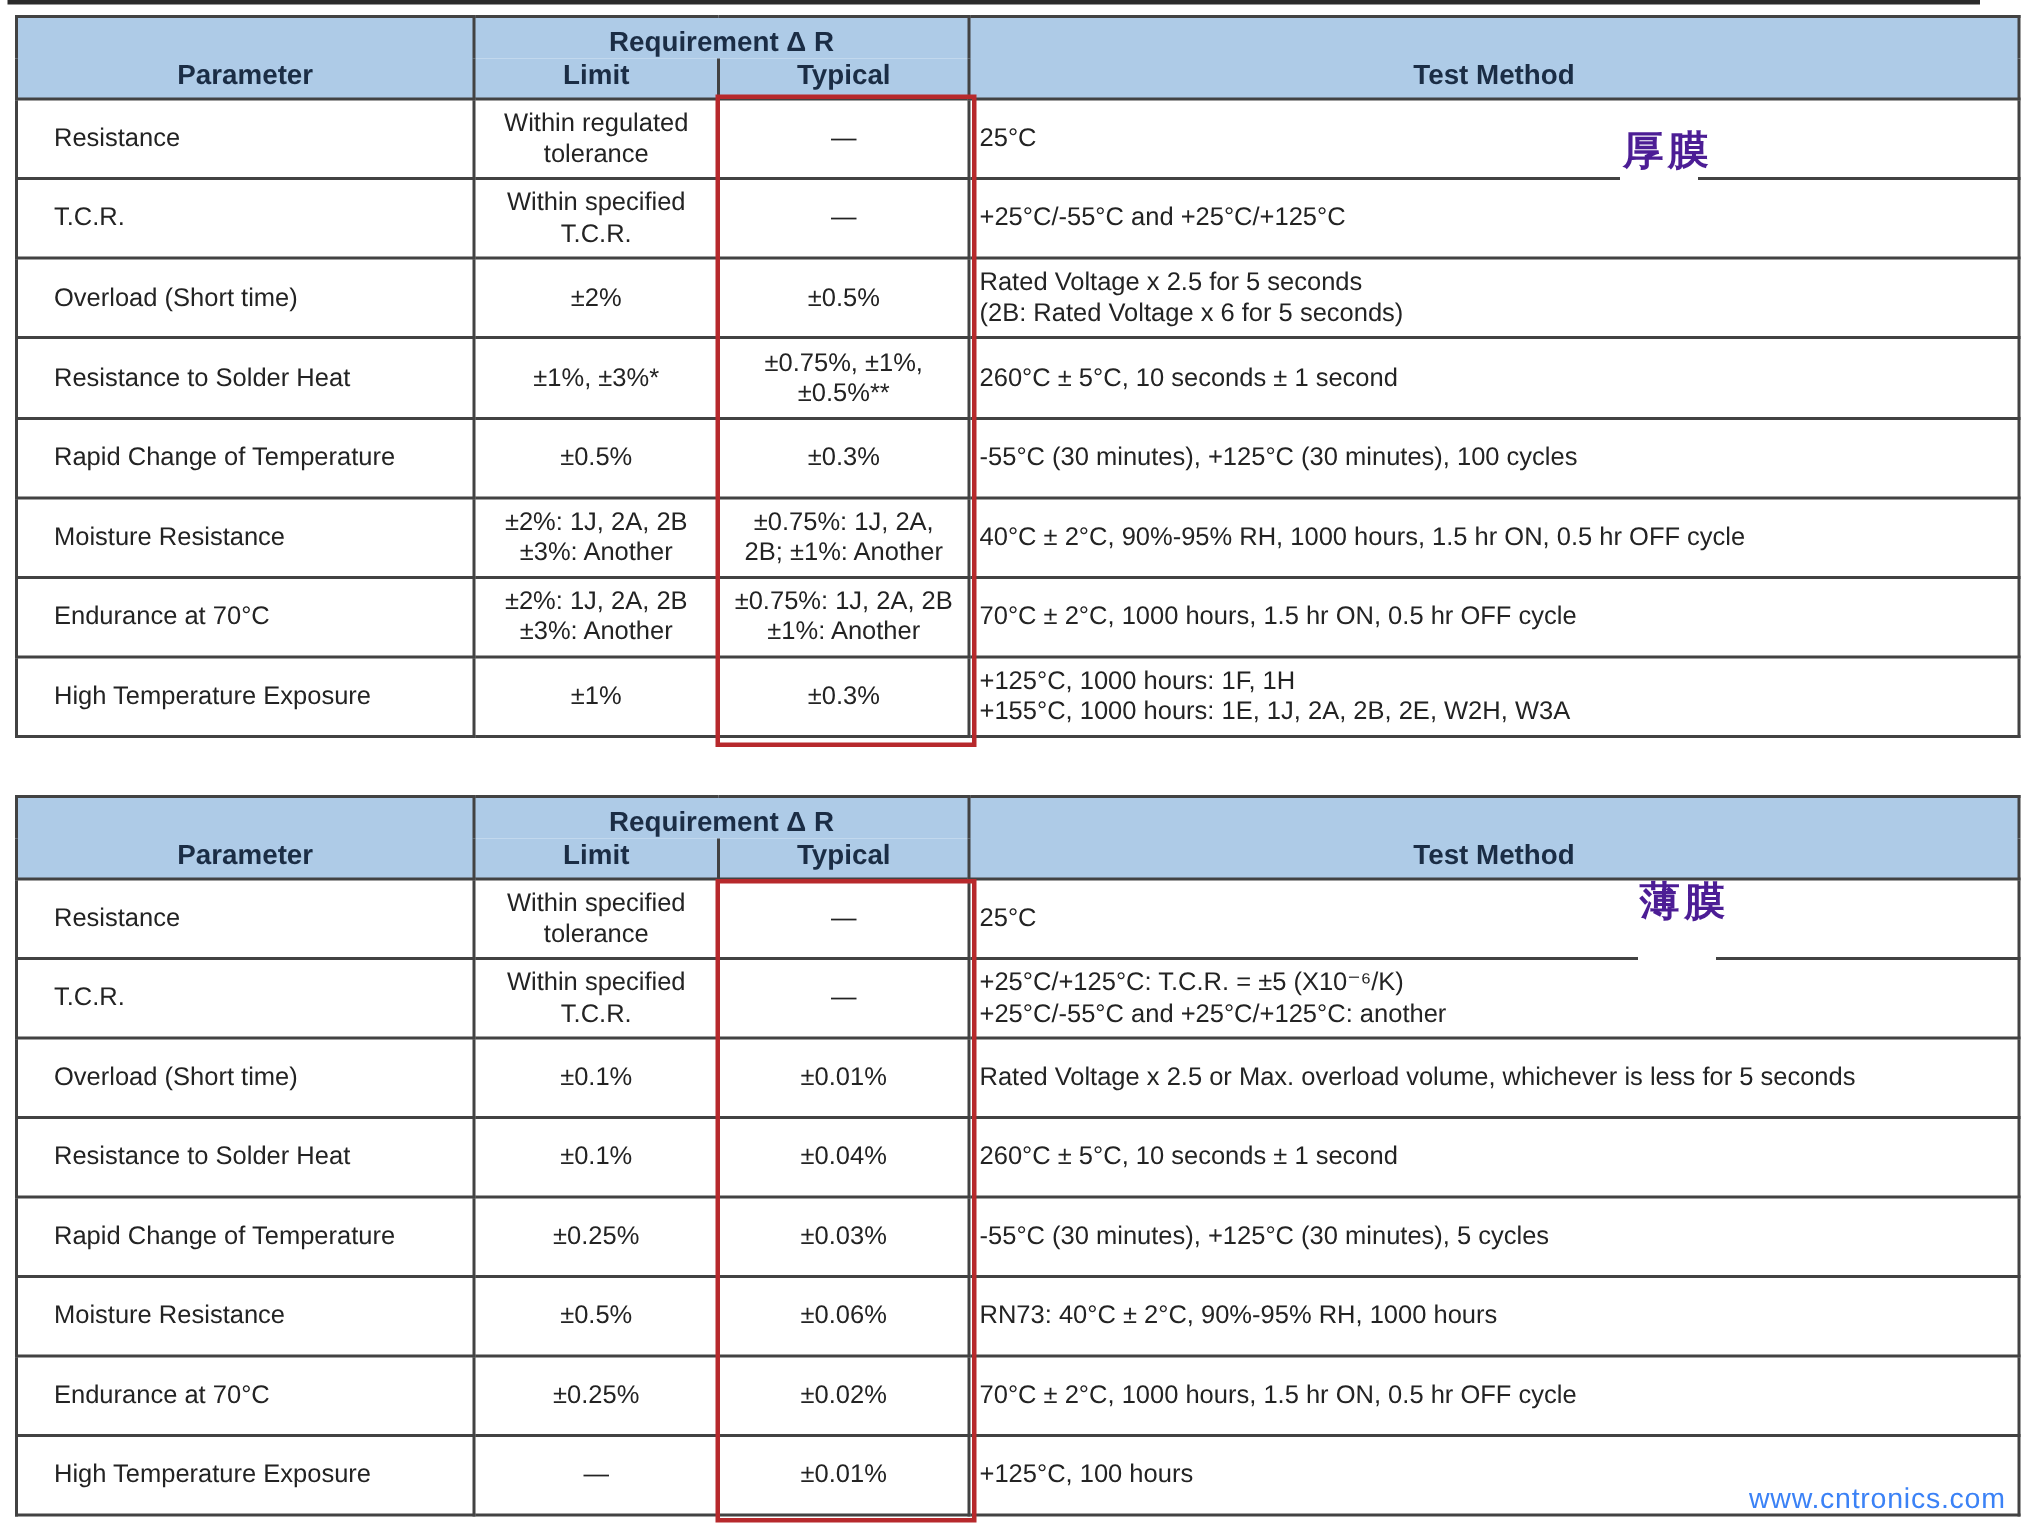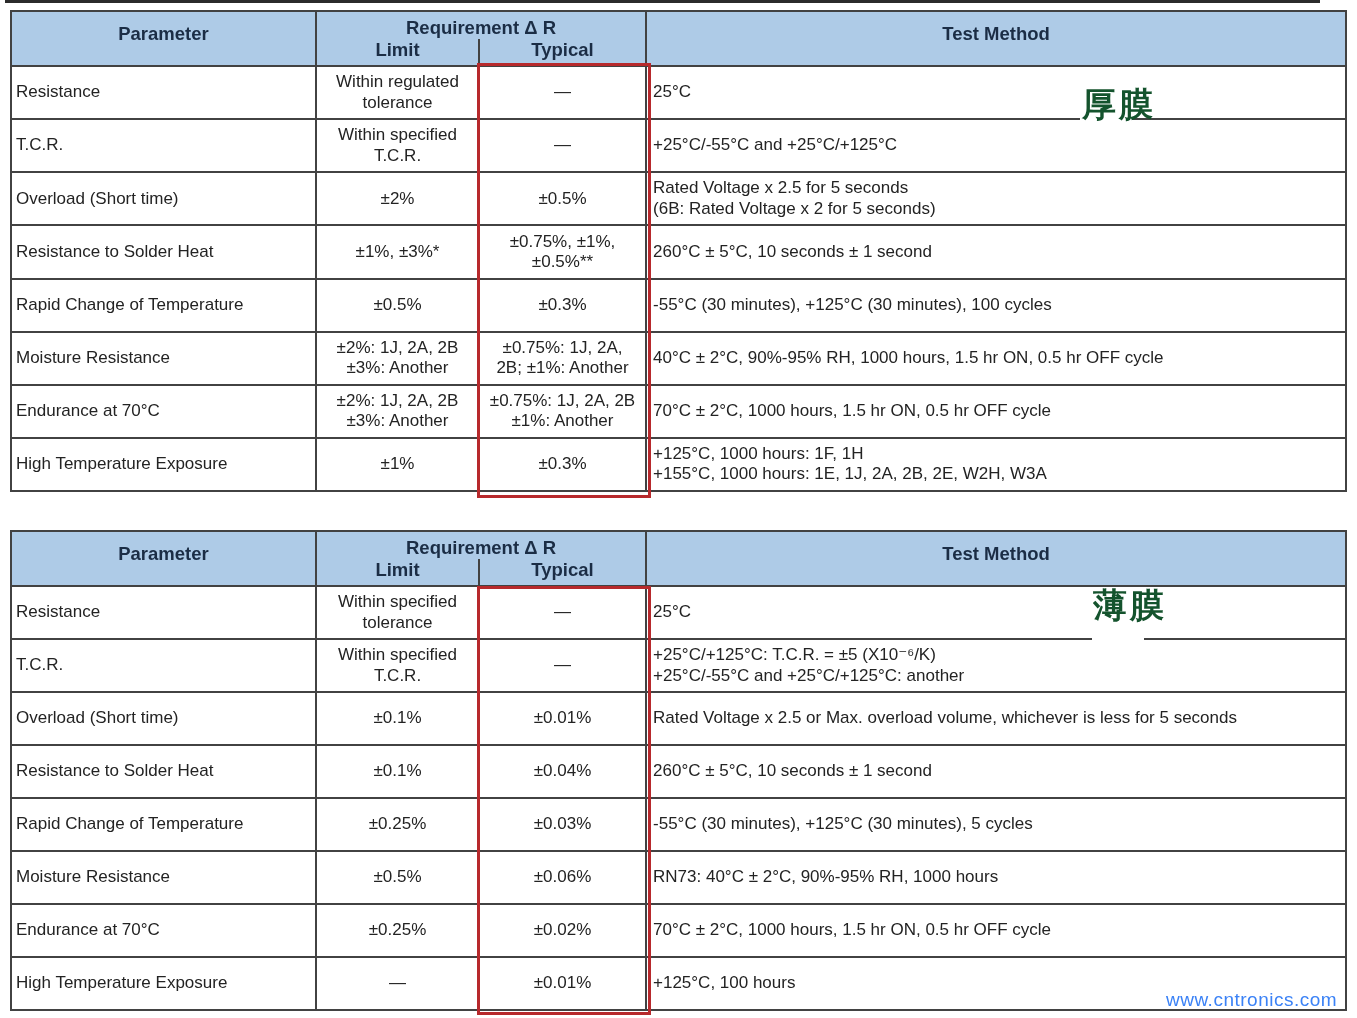--- a/index.html
+++ b/index.html
@@ -21,40 +21,40 @@
   col.c-typical{width:167px;}
   col.c-test{width:700px;}
 
   th,td{border:2px solid #424242;}
   thead th{
     background:#aecbe7;color:#1b2d45;font-weight:bold;font-size:18.5px;
     text-align:center;padding:0 4px;
   }
   tr.h1{height:28px;}
   tr.h2{height:26px;}
-  th.side{vertical-align:bottom;padding-bottom:20px;}
+  th.side{vertical-align:bottom;padding-bottom:4px;}
   th.group{border-bottom:none;vertical-align:middle;padding-top:4px;margin-top:21px;}
   th.sub{border-top:none;vertical-align:bottom;padding-bottom:4px;}
 
   tbody tr{height:53px;}
   td{font-size:17px;line-height:1.2;vertical-align:middle;white-space:pre-line;padding:2px 6px;}
-  td.param{text-align:left;padding-left:4px;}
+  td.param{text-align:left;padding-left:24px;}
   td.val{text-align:center;}
   td.test{text-align:left;}
 
   .red-box{position:absolute;border:3px solid #b7292c;pointer-events:none;}
   .rb1{left:477px;top:63px;width:168px;height:429px;}
   .rb2{left:477px;top:586px;width:168px;height:423px;}
 
   .notch{position:absolute;background:#ffffff;}
   .n1{left:1080px;top:113px;width:52px;height:10px;}
   .n2{left:1092px;top:633px;width:52px;height:10px;}
 
   .annotation{
-    position:absolute;color:#14532d;font-weight:bold;font-size:34px;
+    position:absolute;color:#4c1d95;font-weight:bold;font-size:27px;
     letter-spacing:3px;font-family:"DejaVu Sans",sans-serif;
   }
   .a1{left:1082px;top:82px;}
   .a2{left:1093px;top:583px;}
 
   .watermark{position:absolute;left:1166px;top:989px;color:#3b82f6;font-size:19px;letter-spacing:0.5px;}
 </style>
 </head>
 <body>
 
@@ -93,21 +93,21 @@
         <td class="val">Within specified
 T.C.R.</td>
         <td class="val">—</td>
         <td class="test">+25°C/-55°C and +25°C/+125°C</td>
       </tr>
       <tr>
         <td class="param">Overload (Short time)</td>
         <td class="val">±2%</td>
         <td class="val">±0.5%</td>
         <td class="test">Rated Voltage x 2.5 for 5 seconds
-(6B: Rated Voltage x 2 for 5 seconds)</td>
+(2B: Rated Voltage x 6 for 5 seconds)</td>
       </tr>
       <tr>
         <td class="param">Resistance to Solder Heat</td>
         <td class="val">±1%, ±3%*</td>
         <td class="val">±0.75%, ±1%,
 ±0.5%**</td>
         <td class="test">260°C ± 5°C, 10 seconds ± 1 second</td>
       </tr>
       <tr>
         <td class="param">Rapid Change of Temperature</td>

